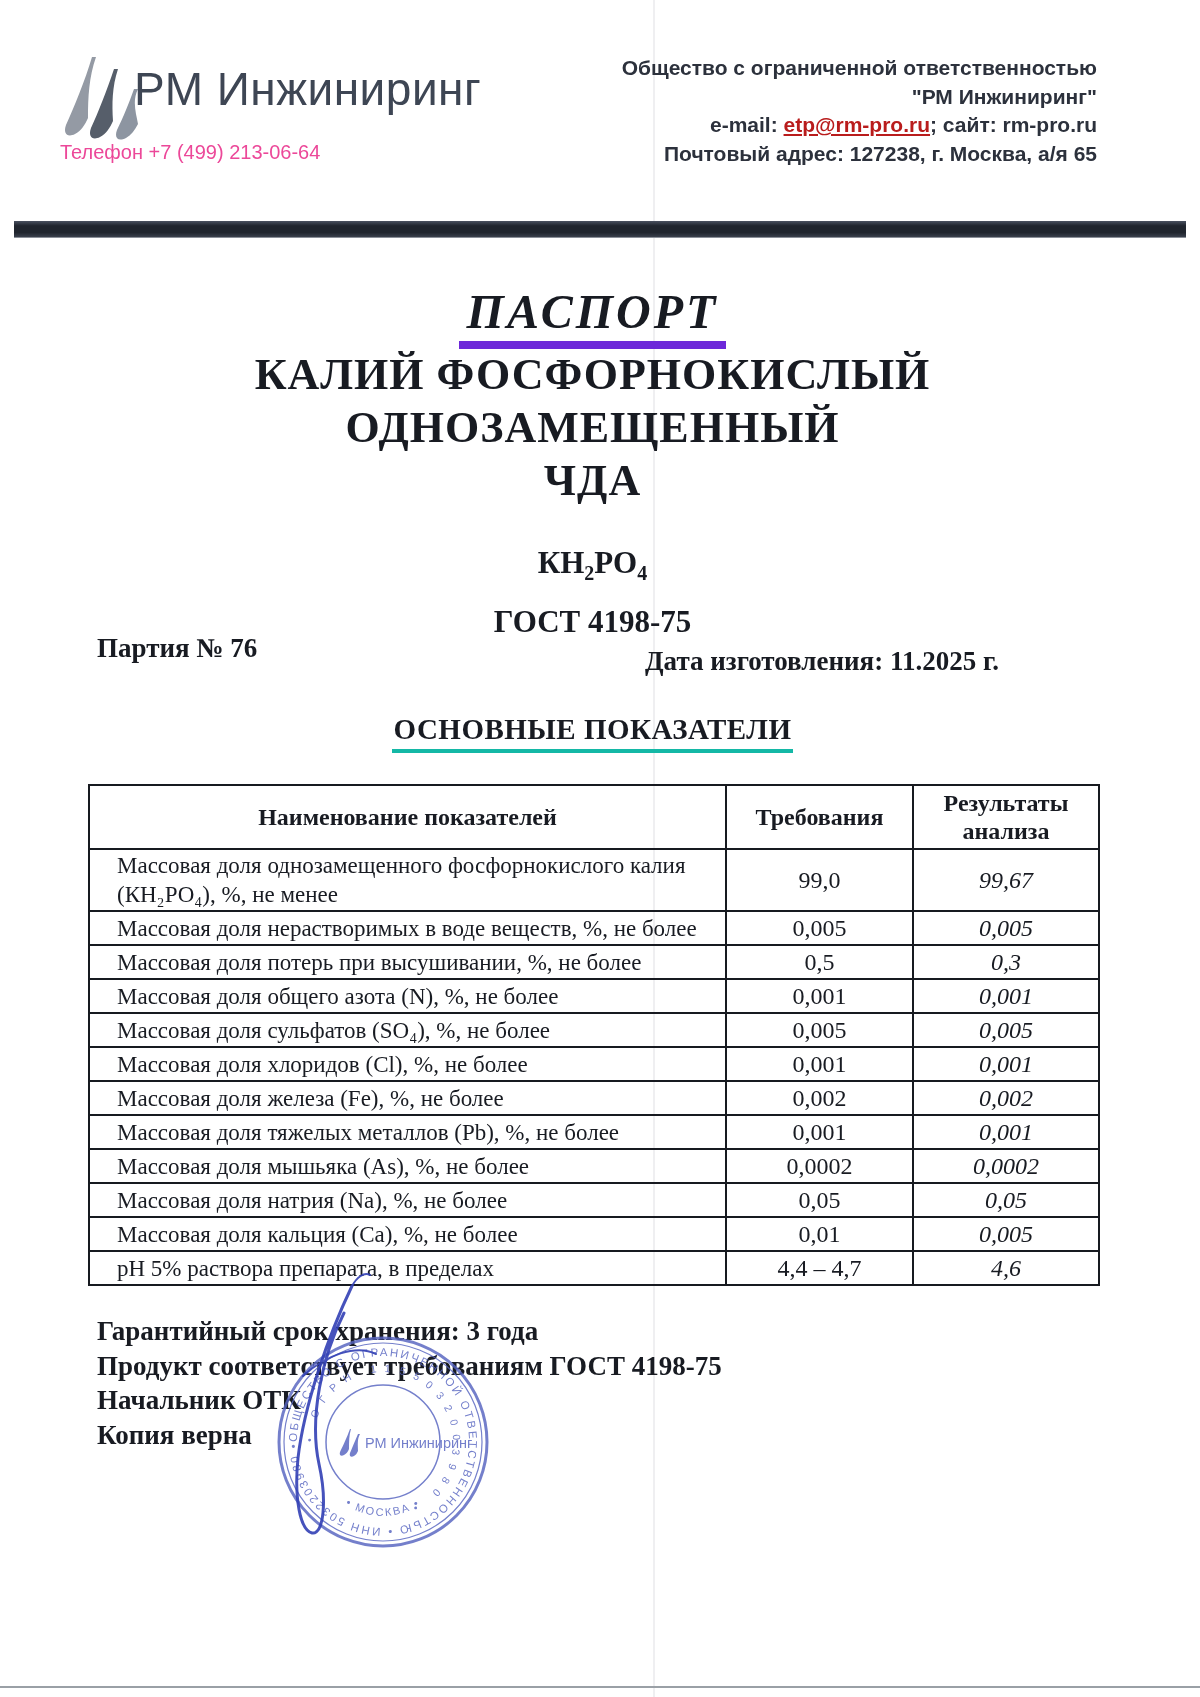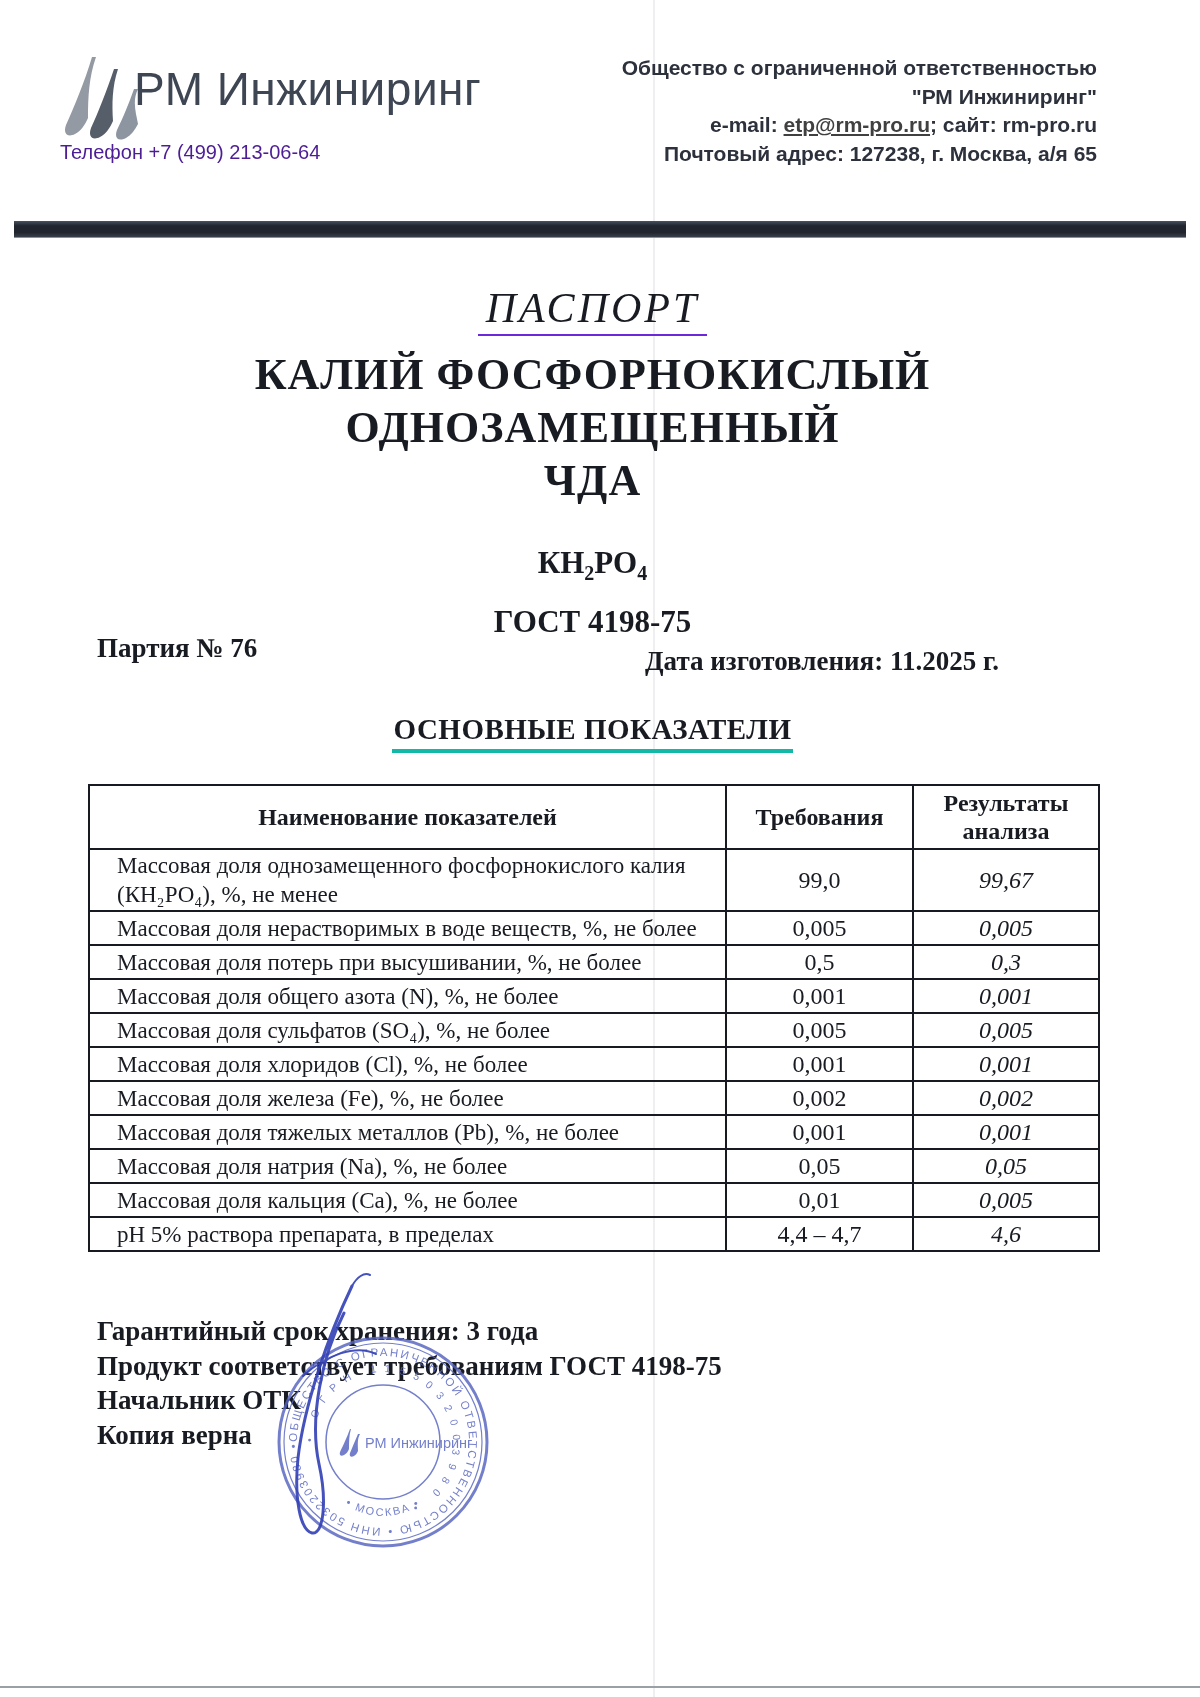--- a/index.html
+++ b/index.html
@@ -14,42 +14,42 @@
   .fold-line{left:653px;top:0;width:2px;height:1697px;background:rgba(120,125,140,0.12);}
 
   
   .logo-svg{left:58px;top:55px;}
   .logo-text{
     left:134px;top:62px;font-family:"Liberation Sans","DejaVu Sans",sans-serif;
     font-size:46px;font-weight:500;color:#3e4654;letter-spacing:0.5px;
   }
   .phone{
     left:60px;top:141px;font-family:"Liberation Sans","DejaVu Sans",sans-serif;
-    font-size:20px;color:#4c1d95;
+    font-size:20px;color:#ec4899;
   }
   .company-block{
     right:103px;top:54px;width:560px;text-align:right;
     font-family:"Liberation Sans","DejaVu Sans",sans-serif;
     font-size:21px;line-height:28.5px;color:#2c313c;font-weight:bold;
   }
-  .company-block .email{color:#404040;text-decoration:underline;}
+  .company-block .email{color:#b91c1c;text-decoration:underline;}
 
   
   .rule{
     left:14px;top:221px;width:1172px;height:16px;
     background:linear-gradient(180deg,#4a5160 0%,#20252e 30%,#20252e 72%,#3a404c 100%);
     box-shadow:0 1px 0 #8a8f98;
   }
 
   
   .center-band{left:0;width:1185px;text-align:center;}
   .doc-title{top:284px;}
   .doc-title span{
-    display:inline-block;font-size:42px;font-weight:normal;font-style:italic;
-    letter-spacing:3px;border-bottom:2px solid #6d28d9;padding:0 8px 2px;
+    display:inline-block;font-size:48px;font-weight:bold;font-style:italic;
+    letter-spacing:3px;border-bottom:8px solid #6d28d9;padding:0 8px 2px;
   }
   .product-name{top:348px;font-size:44px;font-weight:bold;line-height:53px;letter-spacing:1px;}
   .formula{top:545px;font-size:31px;font-weight:bold;}
   .formula sub{font-size:20px;}
   .gost{top:584px;font-size:31px;font-weight:bold;margin-top:20px;}
   .batch{left:97px;top:633px;font-size:27px;font-weight:bold;}
   .mfg-date{left:645px;top:646px;font-size:27px;font-weight:bold;}
   .section-title{top:713px;}
   .section-title span{
     display:inline-block;font-size:29px;font-weight:bold;
@@ -179,20 +179,25 @@
       </tr>
       <tr class="norm">
         <td class="name">Массовая доля железа (Fe), %, не более</td>
         <td class="req">0,002</td>
         <td class="res">0,002</td>
       </tr>
       <tr class="norm">
         <td class="name">Массовая доля тяжелых металлов (Pb), %, не более</td>
         <td class="req">0,001</td>
         <td class="res">0,001</td>
+      </tr>
+      <tr class="norm">
+        <td class="name">Массовая доля мышьяка (As), %, не более</td>
+        <td class="req">0,0002</td>
+        <td class="res">0,0002</td>
       </tr>
       <tr class="norm">
         <td class="name">Массовая доля натрия (Na), %, не более</td>
         <td class="req">0,05</td>
         <td class="res">0,05</td>
       </tr>
       <tr class="norm">
         <td class="name">Массовая доля кальция (Са), %, не более</td>
         <td class="req">0,01</td>
         <td class="res">0,005</td>

